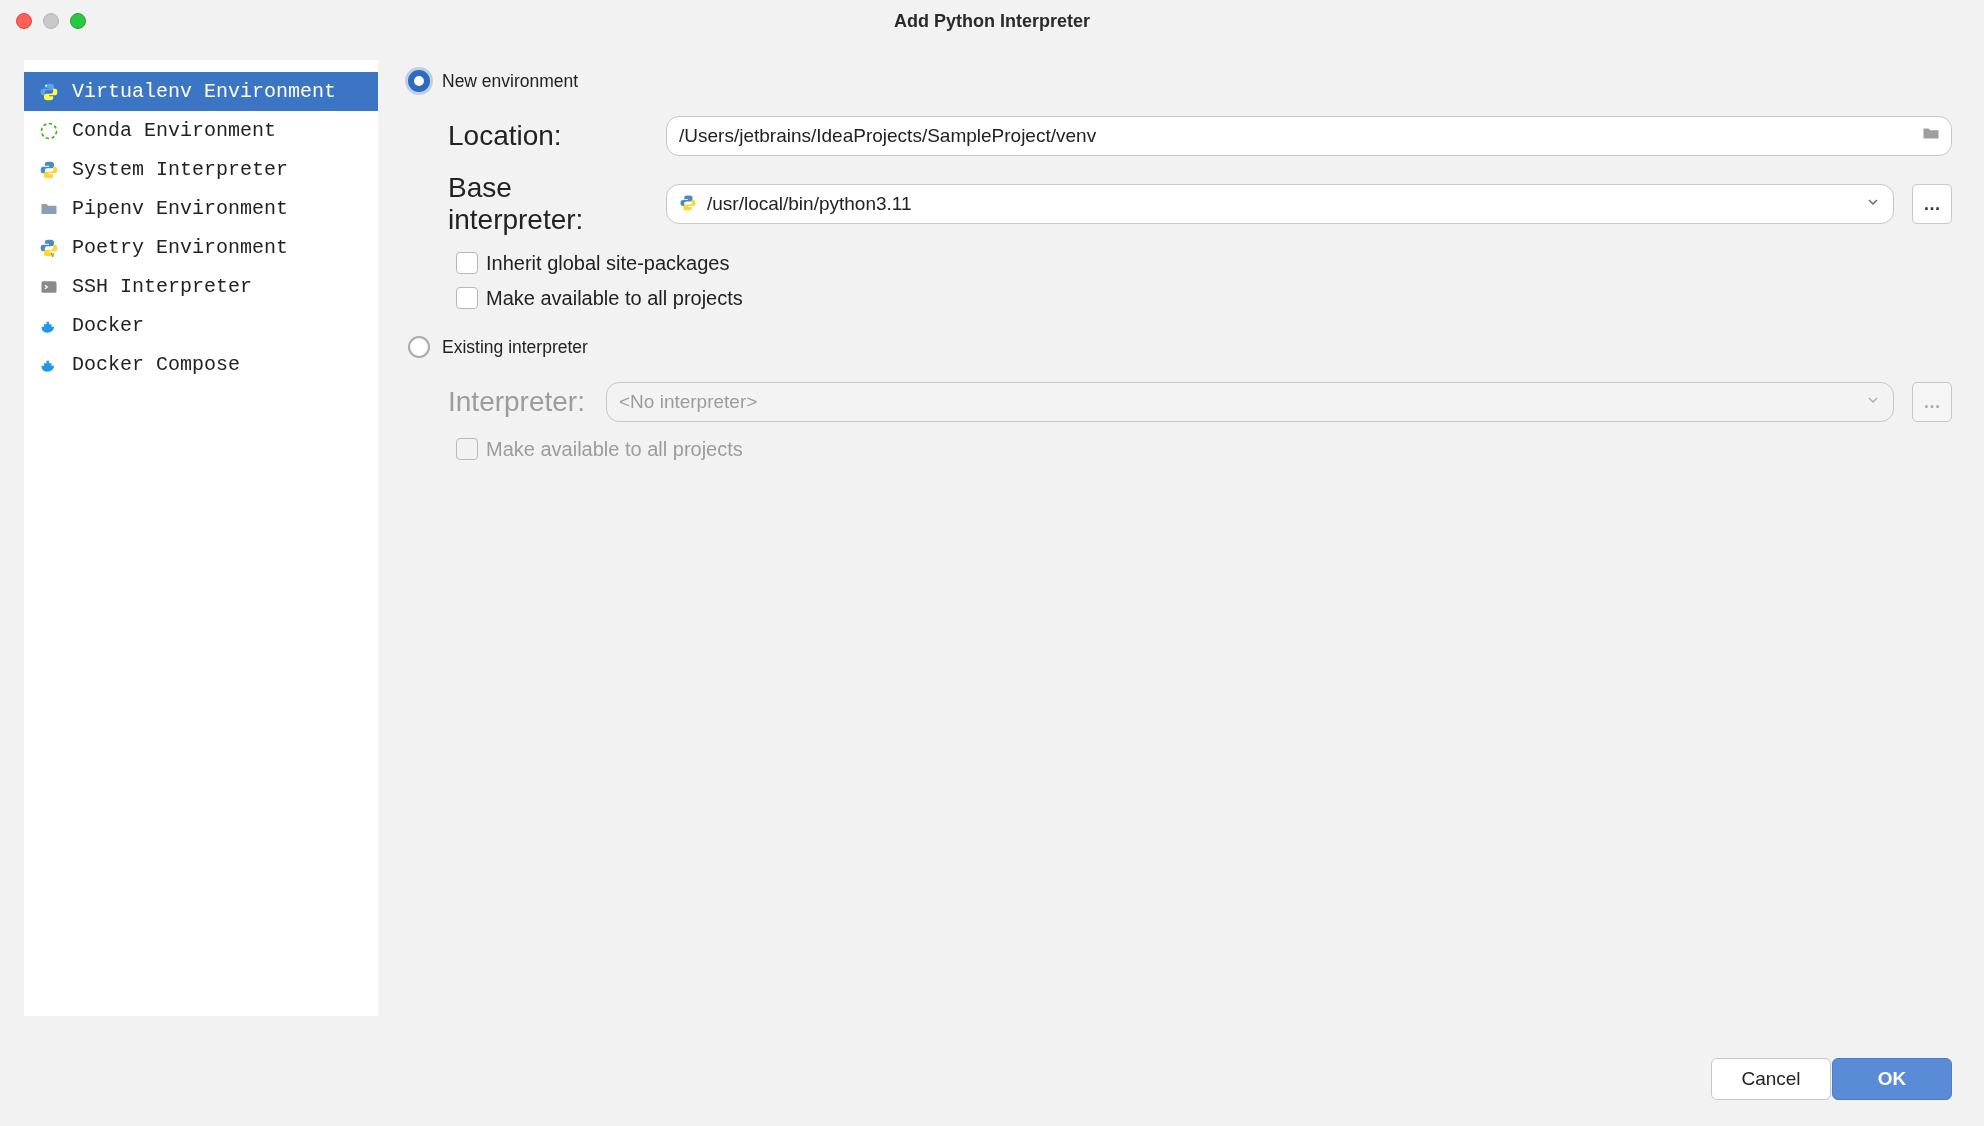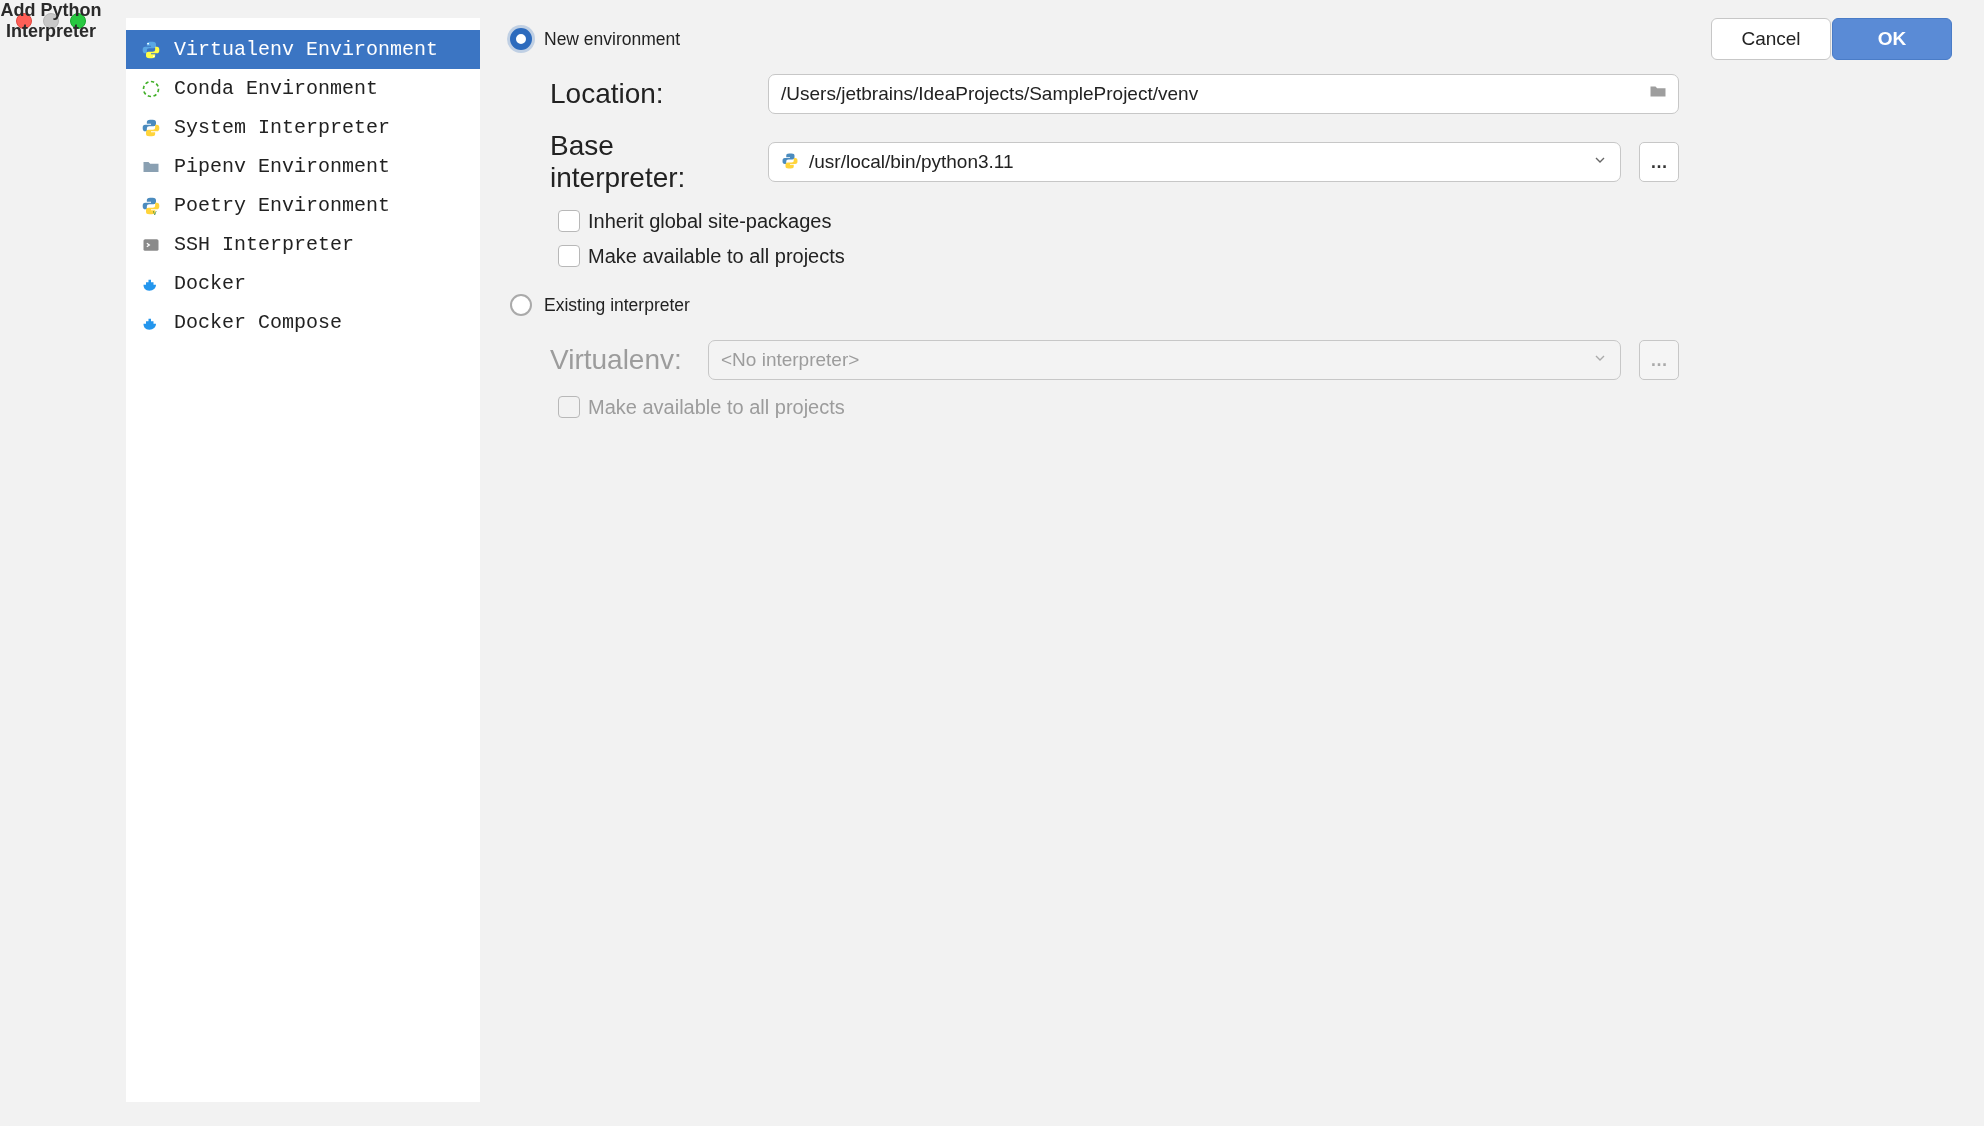--- a/index.html
+++ b/index.html
@@ -13,21 +13,21 @@
     transform-origin: top left;
   }
   .window {
     width: 1984px;
     height: 1126px;
     background: #f2f2f2;
     border-radius: 12px;
     overflow: hidden;
     position: relative;
     display: flex;
-    flex-direction: row;
+    flex-direction: column;
   }
   .titlebar {
     height: 42px;
     display: flex;
     align-items: center;
     padding: 0 16px;
     position: relative;
   }
   .traffic {
     display: flex;
@@ -122,21 +122,21 @@
     width: 200px;
     font-size: 28px;
     color: #222;
   }
   .field-label.disabled { color: #9c9c9c; }
   .input, .select {
     flex: 1;
     height: 40px;
     background: #fff;
     border: 1px solid #c7c7c7;
-    border-radius: 7px;
+    border-radius: 13px;
     display: flex;
     align-items: center;
     padding: 0 12px;
     font-size: 19px;
     color: #222;
     position: relative;
   }
   .input .inside-icon {
     position: absolute; right: 10px; top: 50%; transform: translateY(-50%);
     color: #9e9e9e;
@@ -354,21 +354,21 @@
       </div>
 
       <div class="radio-row" style="padding-top:14px;">
         <span class="radio"></span>
         <span>Existing interpreter</span>
       </div>
 
       <div class="section">
 
         <div class="field-row">
-          <div class="field-label disabled" style="width:140px;">Virtualenv:</div>
+          <div class="field-label disabled" style="width:140px;">Interpreter:</div>
           <div class="select disabled">
             <span>&lt;No interpreter&gt;</span>
             <span class="chev">
               <svg viewBox="0 0 24 24" width="16" height="16">
                   <path d="M6 9l6 6 6-6" stroke="#aaa" stroke-width="2" fill="none"></path>
                 </svg>
             </span>
           </div>
           <div class="icon-btn disabled">…</div>
         </div>

